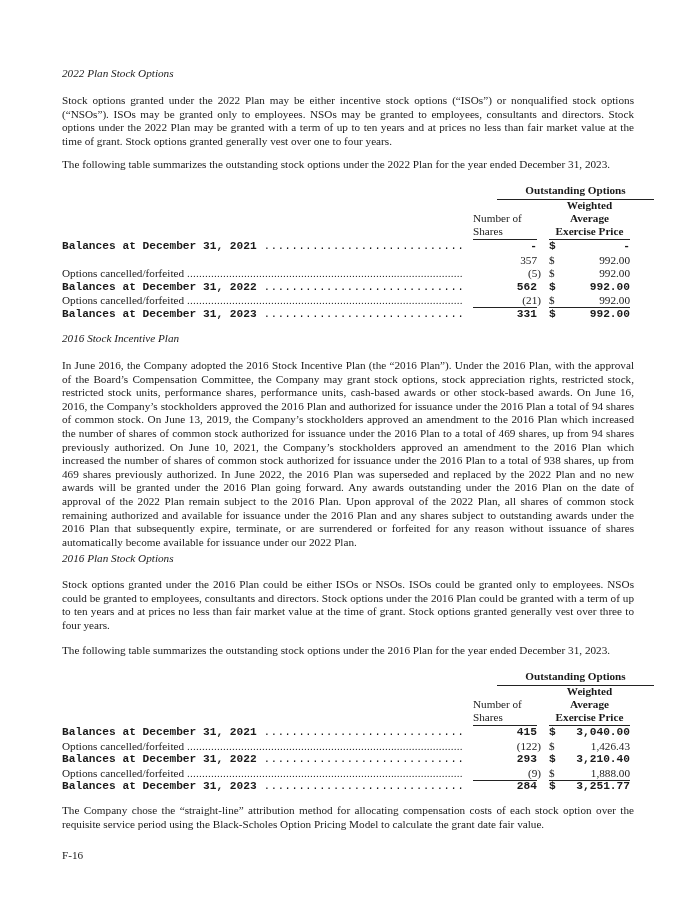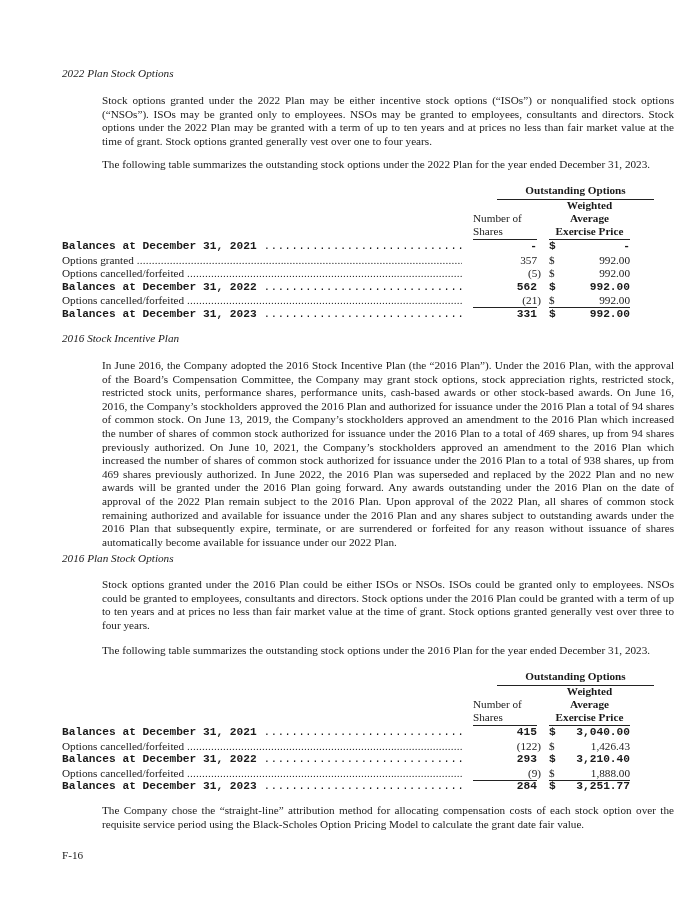--- a/index.html
+++ b/index.html
@@ -3,21 +3,21 @@
 <meta charset="utf-8">
 <style>
   html, body { margin: 0; padding: 0; background: #ffffff; }
   body {
     width: 695px; height: 900px; position: relative; overflow: hidden;
     font-family: "Liberation Serif", "DejaVu Serif", serif;
     color: #1a1a1a; font-size: 11.2px; line-height: 13.6px;
   }
   .page { position: absolute; left: 62px; top: 0; width: 572px; }
   .heading { font-style: italic; position: absolute; left: 0; }
-  .para { position: absolute; left: 0; width: 572px; text-align: justify; margin-left: 40px; }
+  .para { position: absolute; left: 0; width: 572px; text-align: justify; }
   .tbl { position: absolute; left: 0; width: 572px; }
   .th-group {
     position: absolute; left: 435px; width: 157px; text-align: center; font-weight: bold;
     border-bottom: 1px solid #222; padding-bottom: 1px;
   }
   .th-shares {
     position: absolute; left: 411px; width: 64px; text-align: left; font-weight: normal;
     border-bottom: 1px solid #222;
   }
   .th-price {
@@ -60,21 +60,20 @@
     <div class="th-shares" style="top:41px">Shares</div>
     <div class="th-price" style="top:41px">Exercise Price</div>
     <div id="rows-2022">
         <div class="row bold" style="top: 56px;">
           <span class="row-label">Balances at December 31, 2021</span>
           <span class="cell-shares">-</span>
           <span class="cell-dollar">$</span>
           <span class="cell-price">-</span>
         </div>
         <div class="row" style="top: 69.6px;">
-          <span class="row-label">Options granted</span>
           <span class="cell-shares">357</span>
           <span class="cell-dollar">$</span>
           <span class="cell-price">992.00</span>
         </div>
         <div class="row" style="top: 83.2px;">
           <span class="row-label">Options cancelled/forfeited</span>
           <span class="cell-shares paren">(5)</span>
           <span class="cell-dollar">$</span>
           <span class="cell-price">992.00</span>
         </div>

